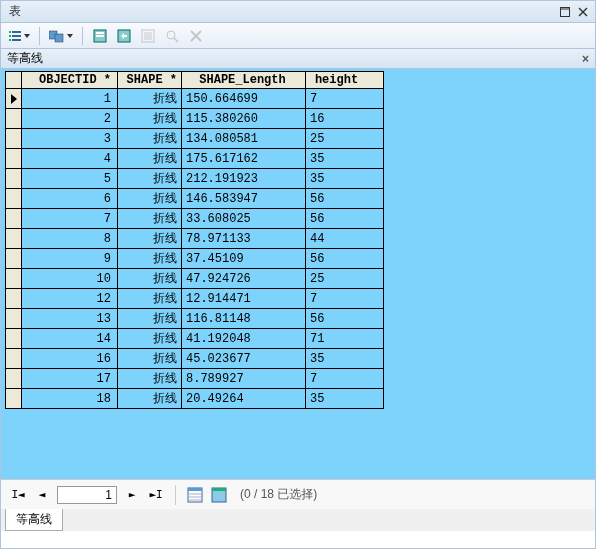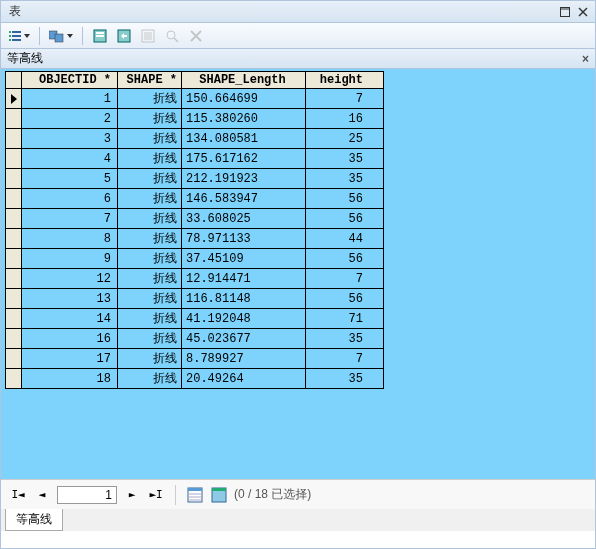--- a/index.html
+++ b/index.html
@@ -84,21 +84,21 @@
   th {
     background: #ece9d8;
     font-weight: bold;
     text-align: center;
     font-family: "Courier New", monospace;
   }
   .col-rowhead { width: 16px; background: #ece9d8; text-align:center; padding:0; }
   .col-objectid { width: 96px; text-align: right; padding-right: 6px; }
   .col-shape { width: 64px; text-align: right; padding-left: 4px; }
   .col-length { width: 124px; padding-right: 6px; }
-  .col-height { width: 78px; text-align: right; padding-right: 20px; font-family: Liberation Mono, monospace; }
+  .col-height { width: 78px; padding-right: 20px; font-family: Liberation Mono, monospace; }
   .row-indicator {
     width:0;height:0;
     border-top:5px solid transparent;
     border-bottom:5px solid transparent;
     border-left:6px solid #000;
     margin:auto;
   }
   .nav-bar {
     height: 30px;
     display: flex; align-items: center;
@@ -117,21 +117,21 @@
   .nav-input {
     width: 60px; height: 18px;
     text-align: right;
     border: 1px solid #999;
     font-size: 12px;
     padding: 0 4px;
   }
   .nav-sep {
     width:1px; height:20px; background:#ccc; margin:0 4px;
   }
-  .nav-status { color:#555; }
+  .nav-status { color:#555; margin-left: 6px; }
   .tab-bar {
     height: 22px;
     display:flex; align-items:flex-start;
     padding: 0 4px;
     background: #f0f0f0;
   }
   .tab {
     border: 1px solid #aaa;
     border-top: none;
     background:#fff;
@@ -289,20 +289,27 @@
           <td class="col-shape">折线</td>
           <td class="col-length">78.971133</td>
           <td class="col-height">44</td>
         </tr>
         <tr>
           <td class="col-rowhead"></td>
           <td class="col-objectid">9</td>
           <td class="col-shape">折线</td>
           <td class="col-length">37.45109</td>
           <td class="col-height">56</td>
+        </tr>
+        <tr>
+          <td class="col-rowhead"></td>
+          <td class="col-objectid">10</td>
+          <td class="col-shape">折线</td>
+          <td class="col-length">47.924726</td>
+          <td class="col-height">25</td>
         </tr>
         <tr>
           <td class="col-rowhead"></td>
           <td class="col-objectid">12</td>
           <td class="col-shape">折线</td>
           <td class="col-length">12.914471</td>
           <td class="col-height">7</td>
         </tr>
         <tr>
           <td class="col-rowhead"></td>

